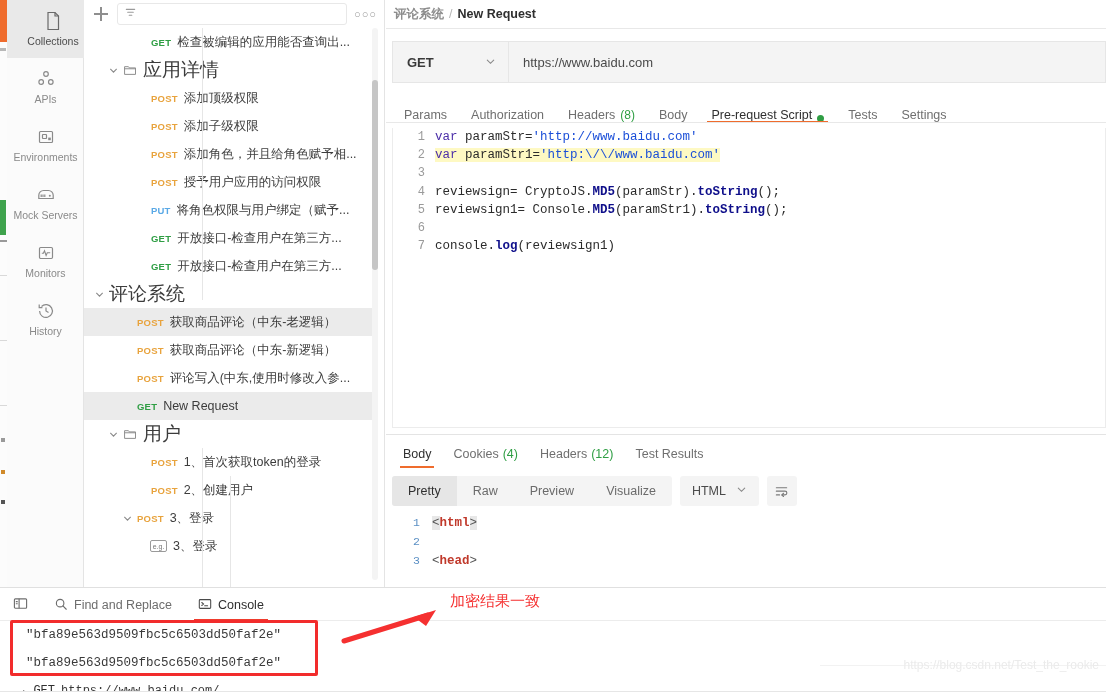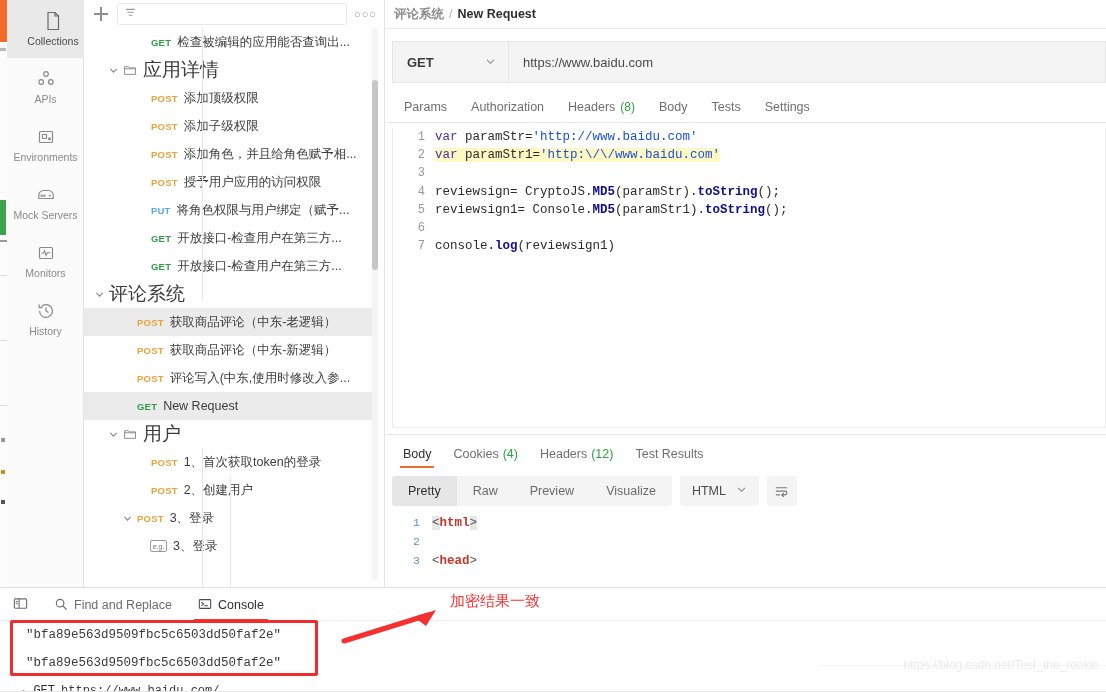--- a/index.html
+++ b/index.html
@@ -100,21 +100,21 @@
     display: flex; align-items: center; justify-content: space-between; padding: 0 12px 0 14px;
     font-size: 13px; font-weight: 700; color: #3a3a3a; cursor: pointer;
   }
   .urlinput {
     flex: 1 1 auto; height: 42px; background: #f4f4f4; border: 1px solid #e6e6e6;
     display: flex; align-items: center; padding: 0 14px; font-size: 13px; color: #4a4a4a; cursor: text;
   }
 
   .reqtabs { position: absolute; left: 6px; top: 92px; width: 714px; height: 30px; display: flex; align-items: flex-start; gap: 0; }
   .rtab {
-    position: relative; height: 30px; padding: 0 12px; display: flex; align-items: center; gap: 5px;
+    position: relative; height: 30px; padding: 0 12px; display: flex; align-items: flex-end; gap: 5px;
     font-size: 12.5px; color: #6f6f6f; cursor: pointer; white-space: nowrap;
   }
   .rtab.active { color: #2f2f2f; }
   .rtab.active:after { content:""; position:absolute; left: 8px; right: 8px; bottom: -1px; height: 2px; background: #ef6c2d; }
   .rtab .cnt { color: #2f9e44; font-size: 12px; }
   .grn-dot { width: 7px; height: 7px; border-radius: 50%; background: #2f9e44; display: inline-block; }
   .reqtabs-rule { position: absolute; left: 0; top: 122px; width: 720px; height: 1px; background: #e8e8e8; }
 
   
   .editor {
@@ -471,20 +471,24 @@
         <div class="rtab">
           <span>Authorization</span>
         </div>
         <div class="rtab">
           <span>Headers</span>
           <span class="cnt">(8)</span>
         </div>
         <div class="rtab">
           <span>Body</span>
         </div>
+        <div class="rtab active">
+          <span>Pre-request Script</span>
+          <span class="grn-dot"></span>
+        </div>
         <div class="rtab">
           <span>Tests</span>
         </div>
         <div class="rtab">
           <span>Settings</span>
         </div>
       </div>
     <div class="reqtabs-rule"></div>
 
     <div class="editor" id="editor">

